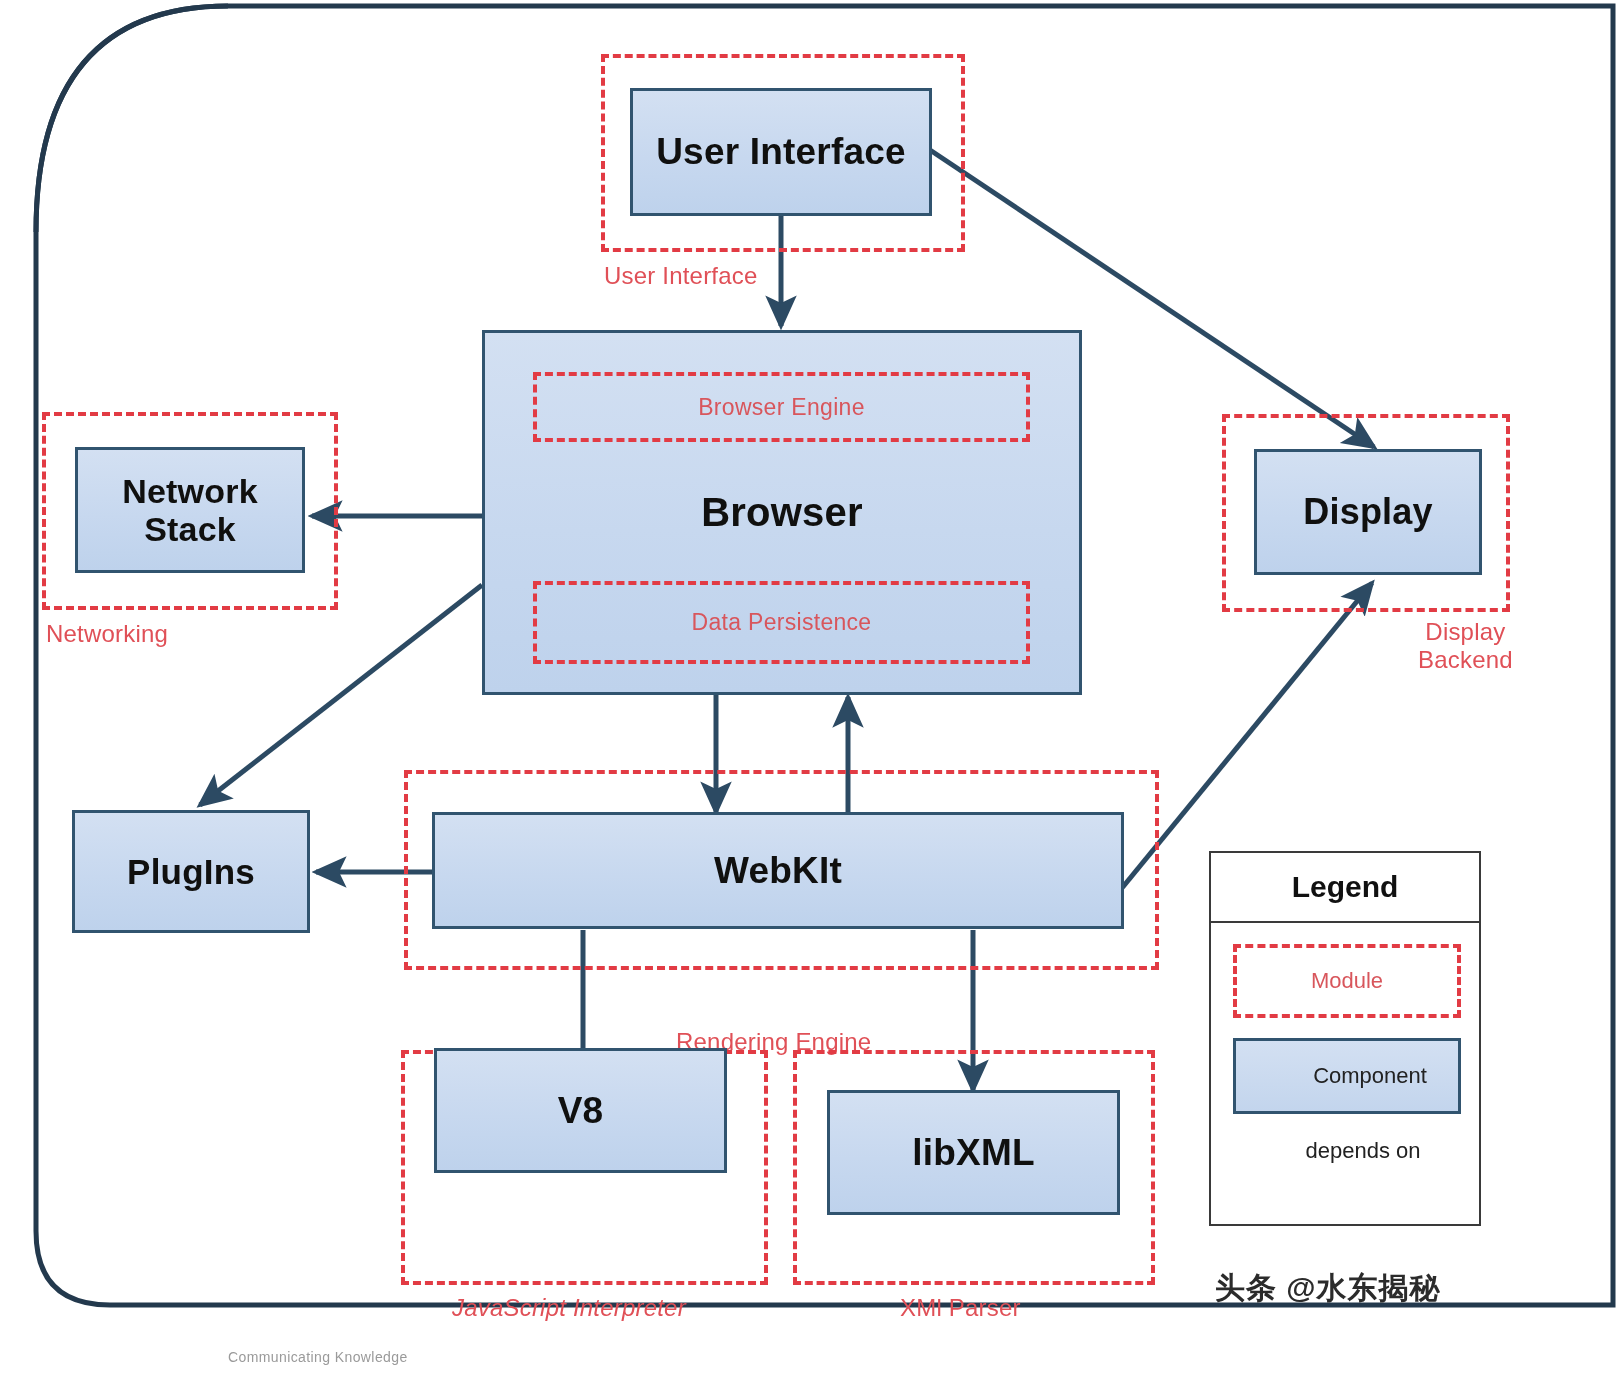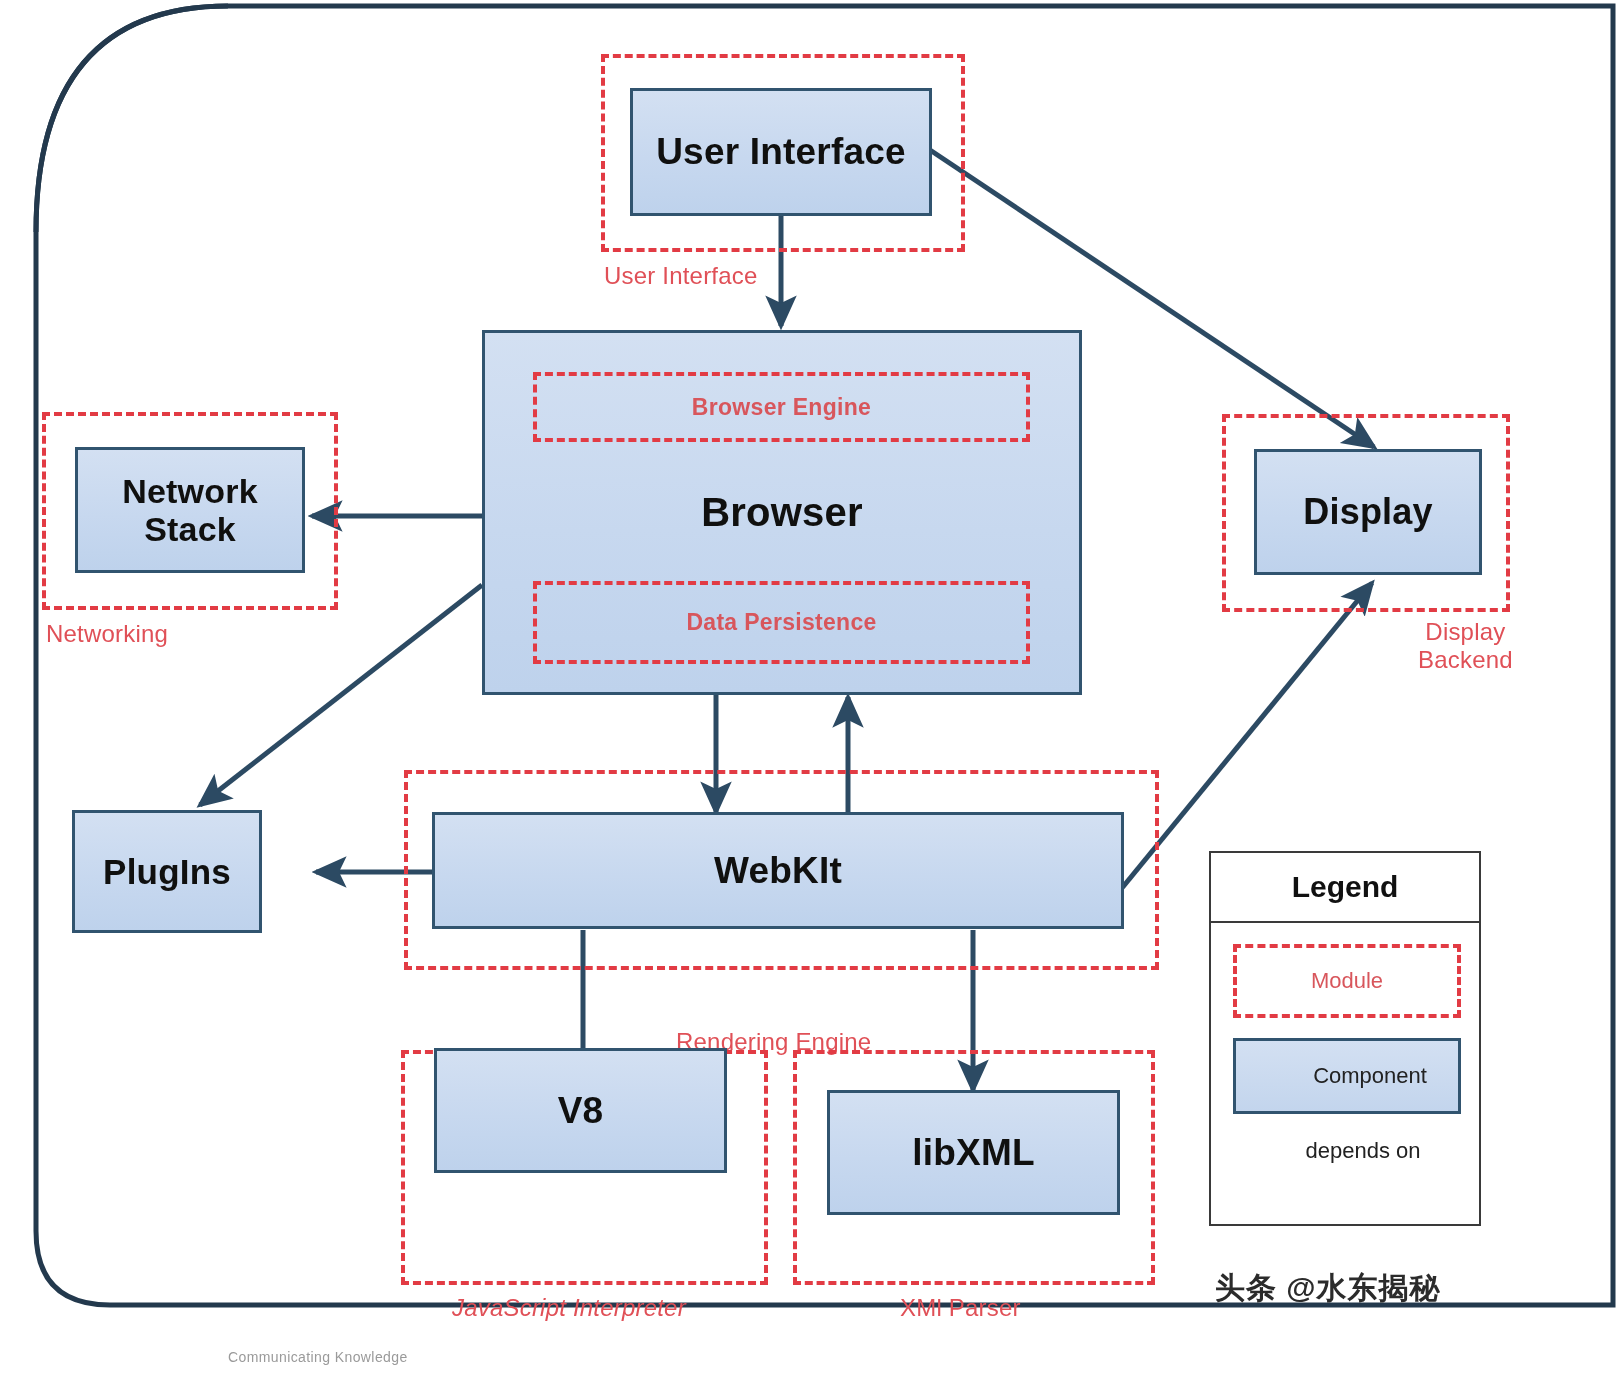--- a/index.html
+++ b/index.html
@@ -49,21 +49,21 @@
   }
   .module.inner {
     border-width: 4px;
     display: flex;
     align-items: center;
     justify-content: center;
   }
   .mod-inner-label {
     color: #d8565c;
     font-size: 23px;
-    font-weight: bold;
+    font-weight: normal;
     letter-spacing: .3px;
   }
   .mod-label {
     position: absolute;
     color: #e05057;
     font-size: 24px;
     line-height: 1.15;
     letter-spacing: .2px;
     white-space: pre-line;
   }
@@ -231,21 +231,21 @@
   </div>
   <div class="module inner" style="left:533px; top:581px; width:497px; height:83px;">
     <span class="mod-inner-label">Data Persistence</span>
   </div>
 
   <div class="comp" style="left:75px; top:447px; width:230px; height:126px; font-size:34px; white-space:pre-line;">Network
 Stack</div>
 
   <div class="comp" style="left:1254px; top:449px; width:228px; height:126px; font-size:36px;">Display</div>
 
-  <div class="comp" style="left:72px; top:810px; width:190px; height:123px; font-size:35px;">PlugIns</div>
+  <div class="comp" style="left:72px; top:810px; width:238px; height:123px; font-size:35px;">PlugIns</div>
 
   <div class="comp" style="left:432px; top:812px; width:692px; height:117px; font-size:37px;">WebKIt</div>
 
   <div class="comp" style="left:434px; top:1048px; width:293px; height:125px; font-size:37px;">V8</div>
 
   <div class="comp" style="left:827px; top:1090px; width:293px; height:125px; font-size:37px;">libXML</div>
 
   <div id="legend-box">
     <div id="legend-module">
       <span>Module</span>

